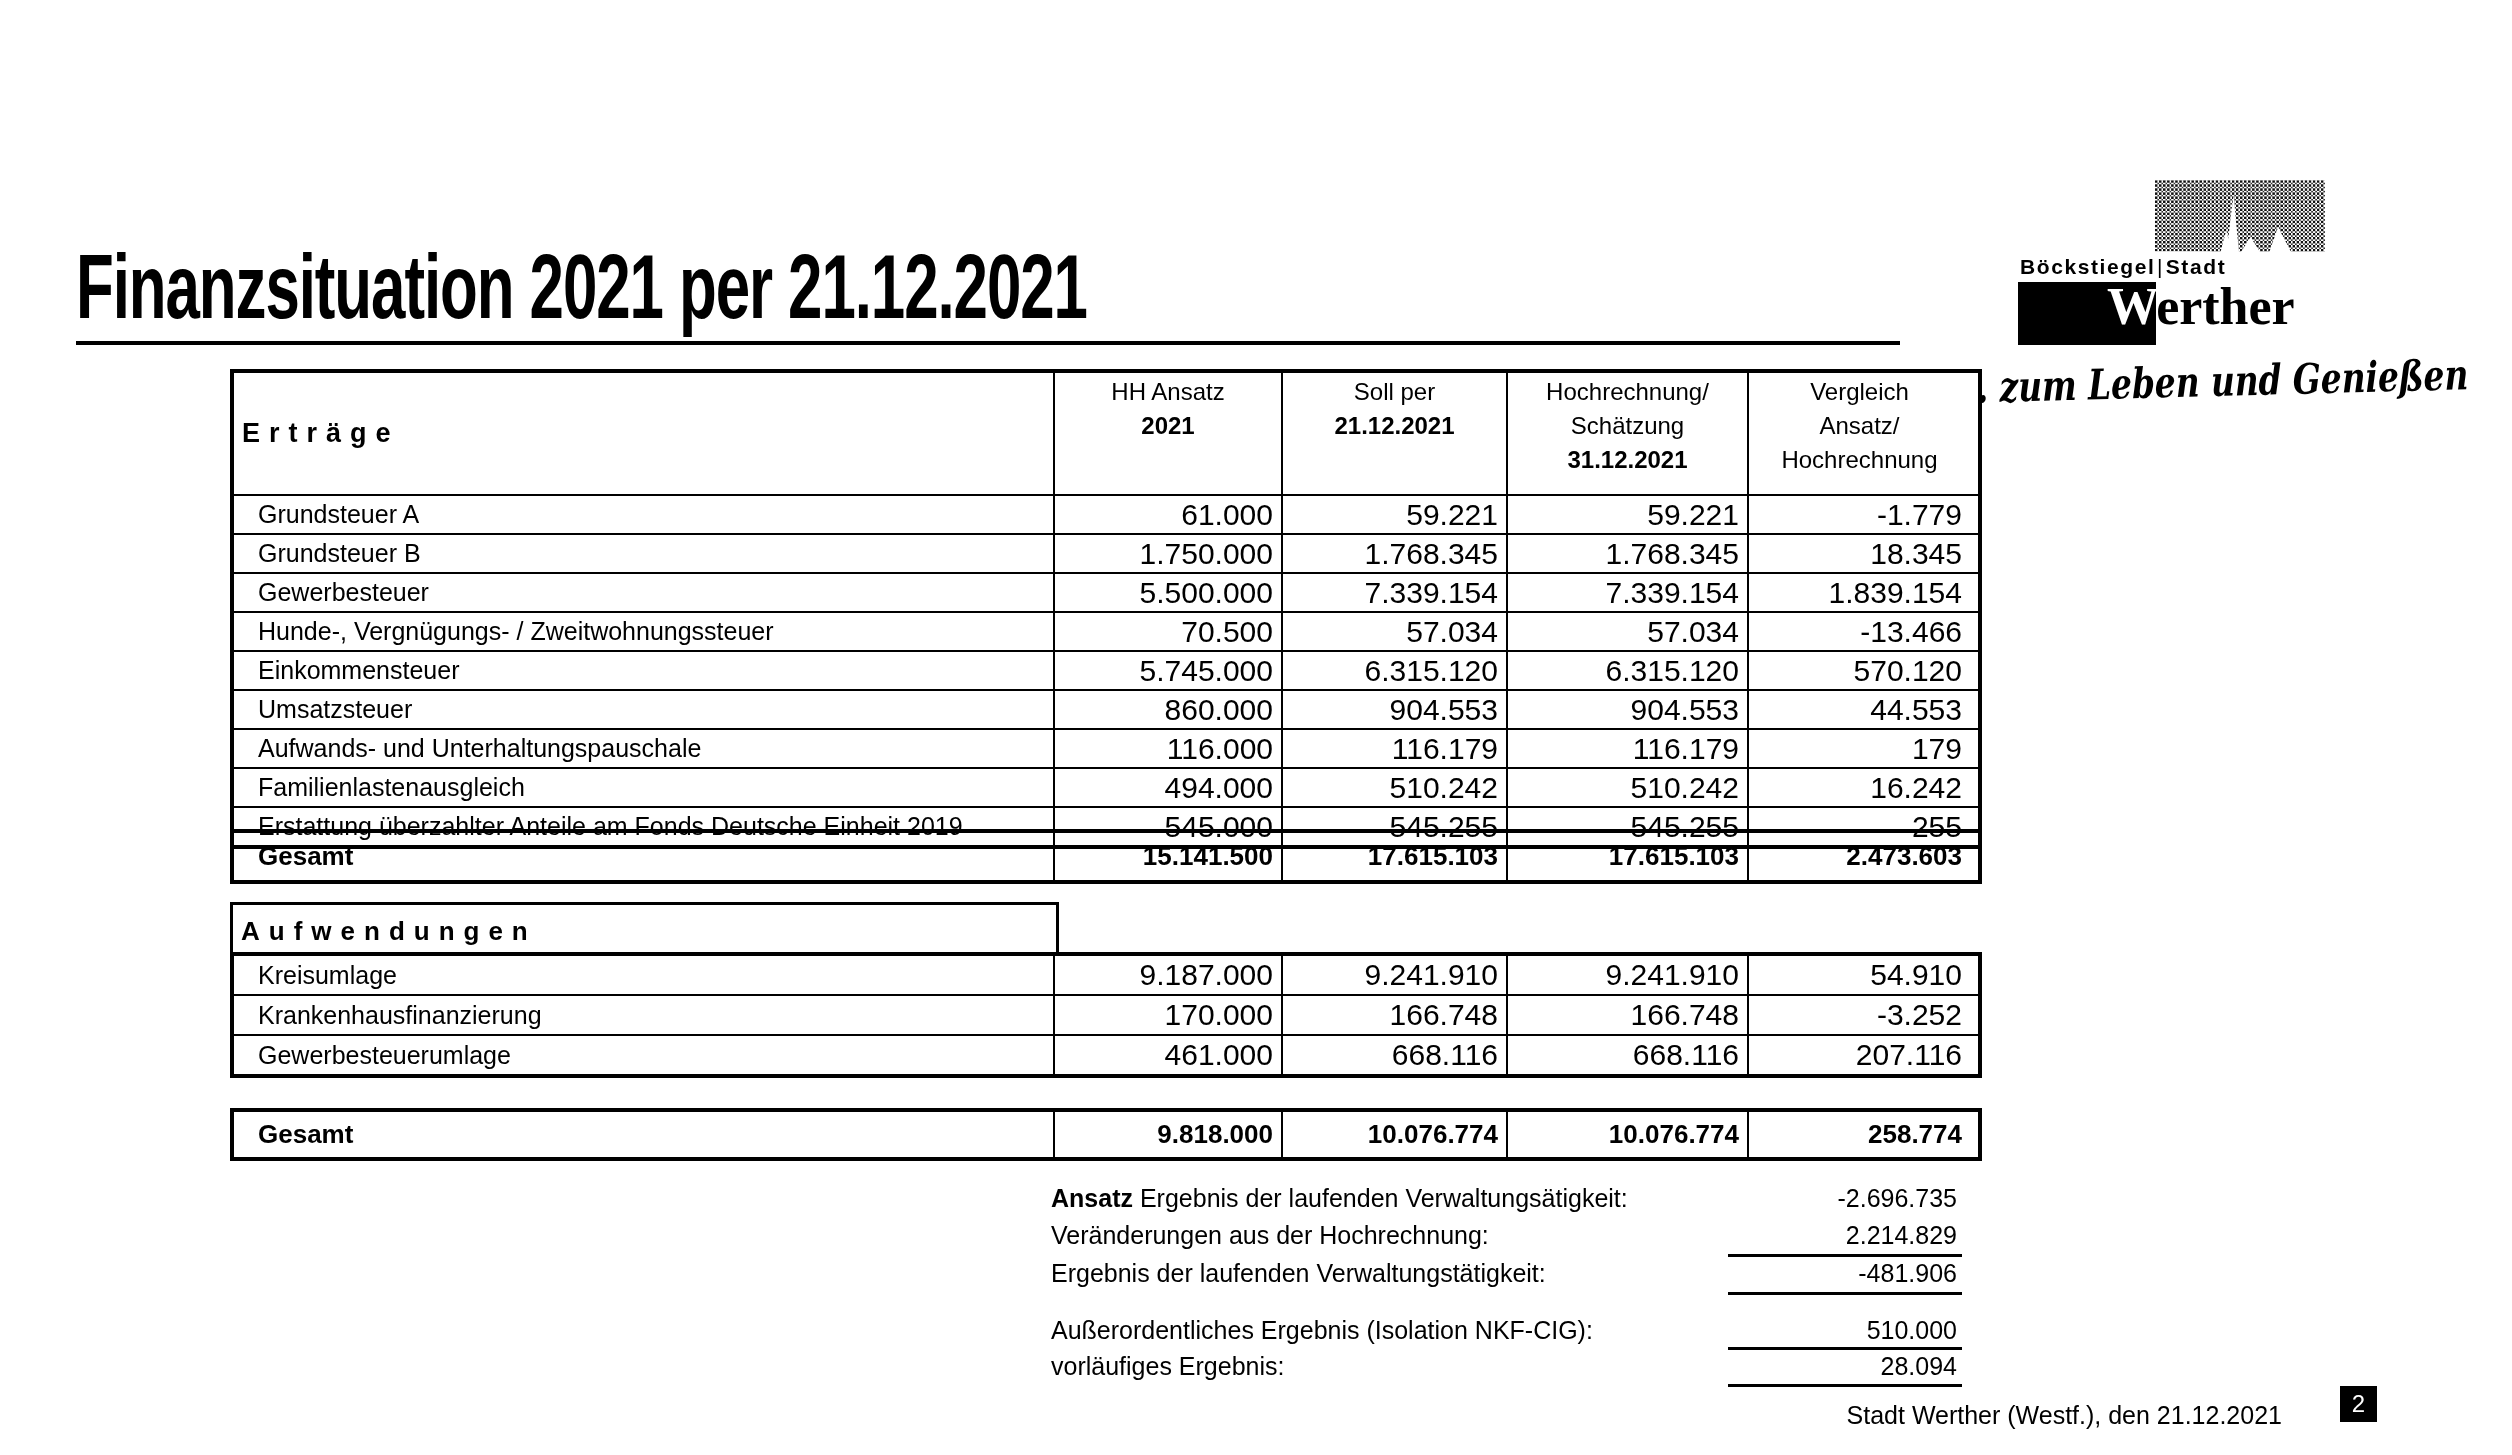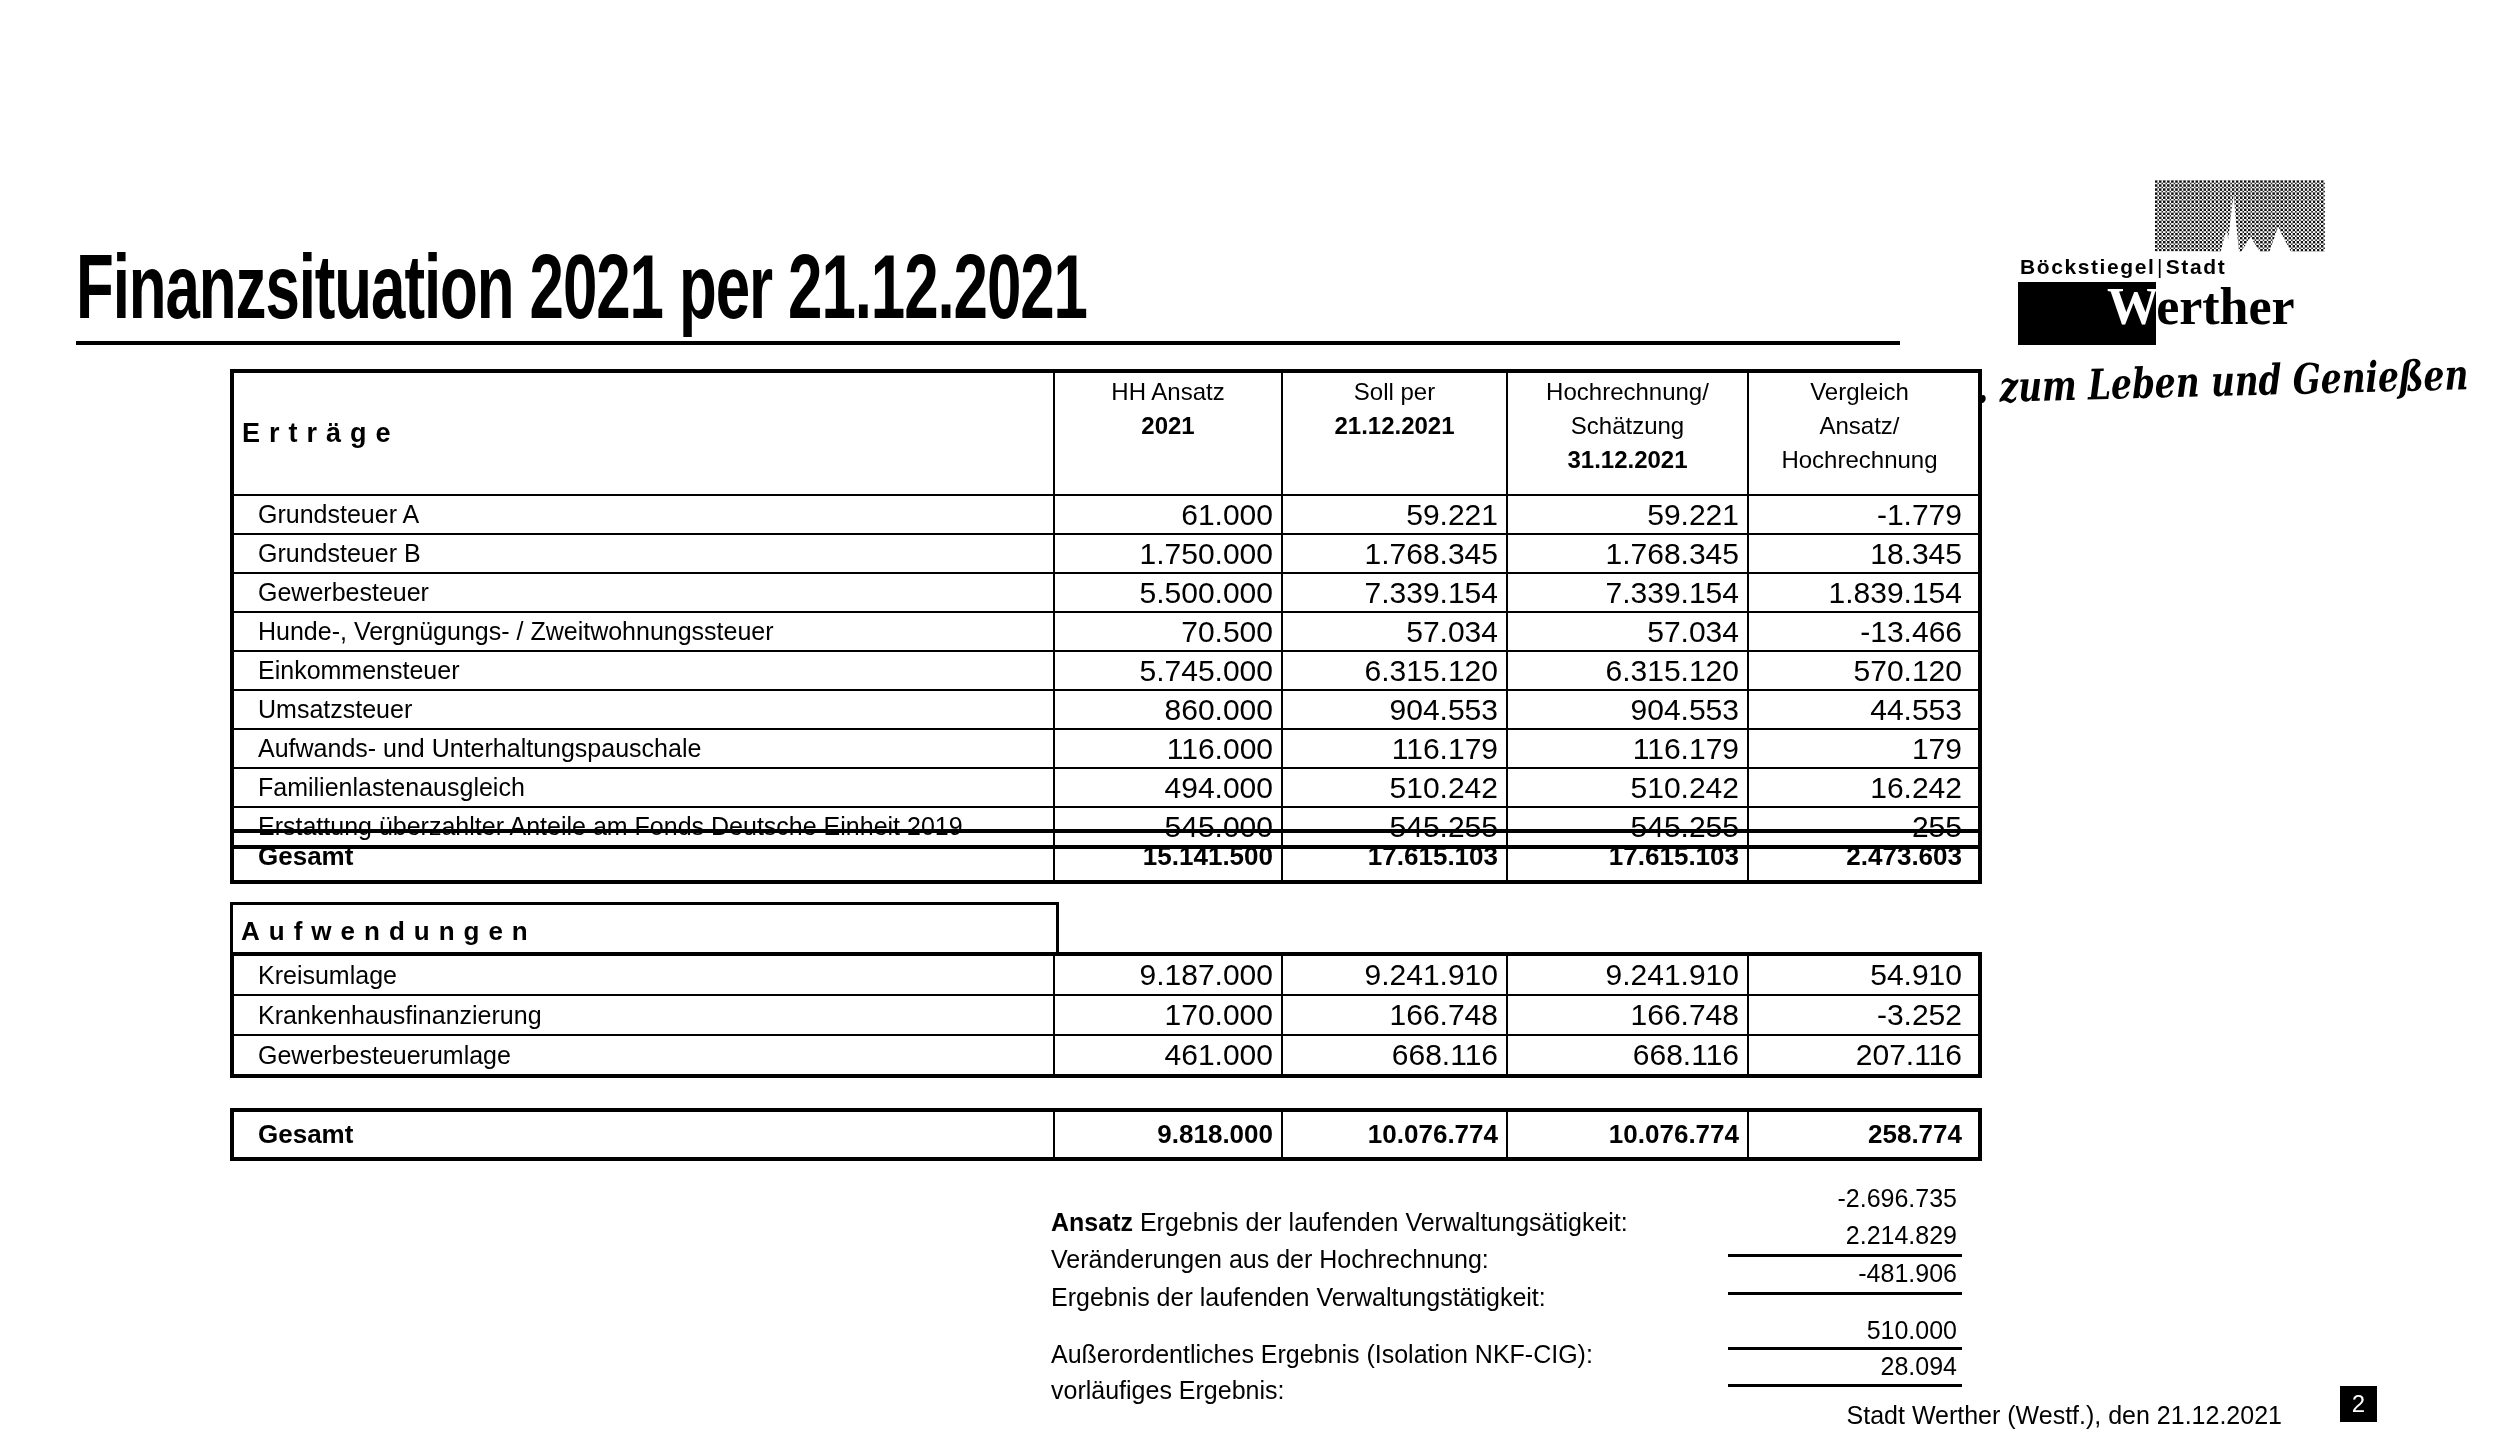--- a/index.html
+++ b/index.html
@@ -46,21 +46,21 @@
   .total-box .grid-row{height:100%;}
   .total-box .lbl-cell,.total-box .num-cell{font-weight:bold;font-size:26px;}
   #aufw-box{left:230px;top:902px;width:823px;height:52px;border:3.2px solid #000;
             display:flex;align-items:center;}
   #aufw-box .section-cell{border:none;}
   #table2 .data-row{height:38px;}
   #table2 .data-row:first-child{border-top:none;}
 
   
   .sum-line{height:32px;line-height:32px;font-size:25px;}
-  .sum-label{position:absolute;left:1051px;white-space:nowrap;margin-top:24px;}
+  .sum-label{position:absolute;left:1051px;white-space:nowrap;}
   .sum-label b{font-weight:bold;}
   .sum-value{position:absolute;left:1714px;width:243px;text-align:right;}
   .sum-rule{position:absolute;left:1728px;width:234px;height:3.2px;background:#000;}
 
   
   #footer-text{left:1834px;top:1401px;width:448px;text-align:right;font-size:25px;}
   #page-badge{left:2340px;top:1386px;width:37px;height:36px;background:#000;
               color:#fff;font-size:24px;display:flex;align-items:center;
               justify-content:center;}
 </style>

